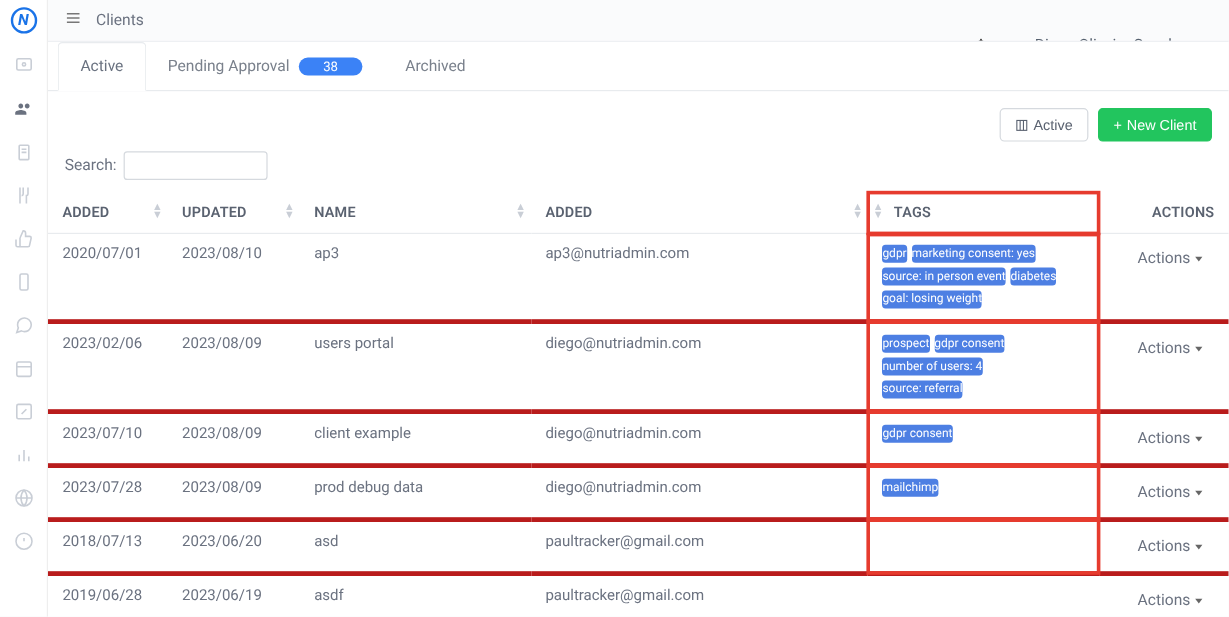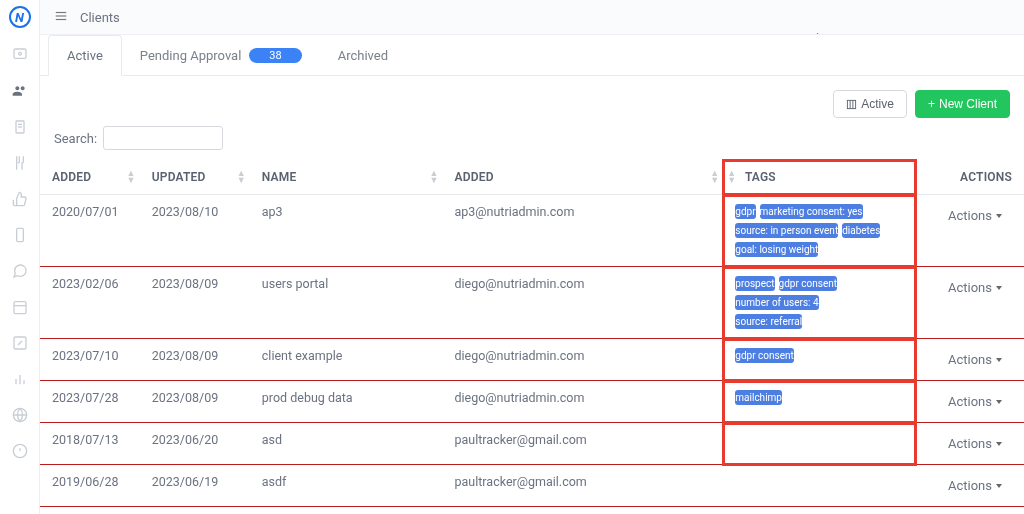--- a/index.html
+++ b/index.html
@@ -31,21 +31,21 @@
     .btn { padding: 6px 12px; border-radius: 4px; font-size: 12px; cursor: pointer; display: inline-flex; align-items: center; gap: 4px; border: 1px solid #d5d9de; background: #fff; color: #5a6270; }
     .btn-success { background: #22c55e; border-color: #22c55e; color: #fff; }
     .controls { display: flex; justify-content: space-between; align-items: center; padding: 4px 14px 10px; font-size: 13px; color: #6b7280; }
     .controls-left { display: flex; align-items: center; gap: 6px; }
     .controls-left select { padding: 3px 4px; border: 1px solid #d5d9de; border-radius: 3px; font-size: 12px; }
     .controls-right { display: flex; align-items: center; gap: 6px; }
     .controls-right input { border: 1px solid #d5d9de; border-radius: 3px; padding: 4px 6px; font-size: 12px; width: 120px; }
     table { width: 100%; border-collapse: collapse; font-size: 12.5px; }
     thead th { text-align: left; padding: 10px 12px; font-weight: 600; color: #5a6270; font-size: 12px; letter-spacing: 0.2px; border-bottom: 1px solid #e8ebee; position: relative; }
     thead th .sort { position: absolute; right: 4px; top: 50%; transform: translateY(-50%); color: #c9ced6; font-size: 9px; line-height: 7px; }
-    tbody td { padding: 9px 12px; border-bottom: 1px solid #b91c1c; color: #6b7280; vertical-align: top; }
+    tbody td { padding: 9px 12px; border-bottom: 4px solid #b91c1c; color: #6b7280; vertical-align: top; }
     .tags-cell { display: flex; flex-wrap: wrap; gap: 4px; max-width: 150px; }
     .tag { background: #4d7fe3; color: #fff; border-radius: 3px; padding: 2px 0; font-size: 10px; white-space: nowrap; }
     .actions-btn { padding: 4px 10px; cursor: pointer; color: #6b7280; display: inline-flex; align-items: center; gap: 4px; font-size: 13px; }
     .actions-btn .caret-sm { width: 0; height: 0; border-left: 3px solid transparent; border-right: 3px solid transparent; border-top: 4px solid #666; }
     .highlight-box { outline: 3px solid #e63b2e; outline-offset: -2px; }
     .col-added { width: 90px; }
     .col-updated { width: 100px; }
     .col-name { width: 175px; }
     .col-email { width: 255px; }
     .col-tags { width: 175px; }

